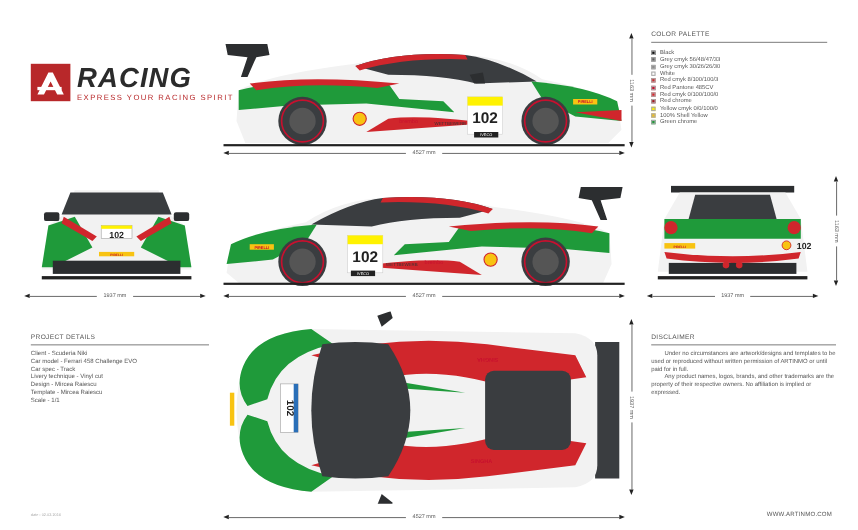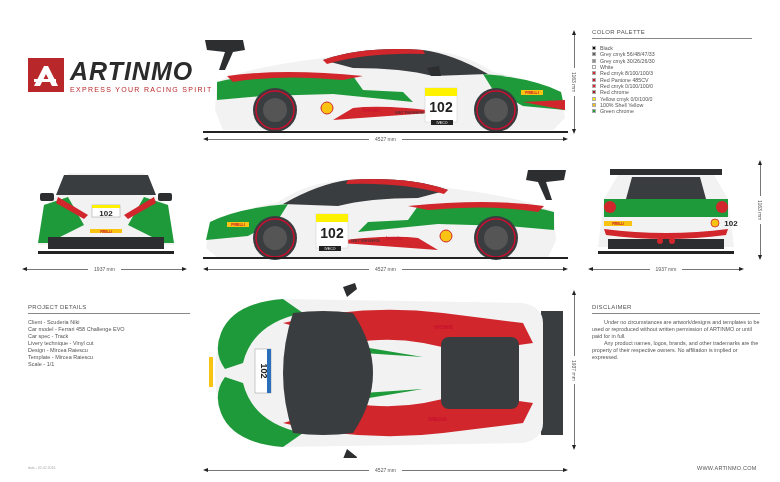--- a/index.html
+++ b/index.html
@@ -52,21 +52,21 @@
 </style>
 </head>
 <body>
 
 <div class="abs logo-box">
   <svg width="36" height="34" viewBox="0 0 36 34">
     <path d="M6 28 L16 8 L20 8 L30 28 L24 28 L18 16 L12 28 Z" fill="#ffffff"></path>
     <rect x="6" y="21" width="22" height="3" fill="#ffffff"></rect>
   </svg>
 </div>
-<div class="abs logo-word">ARTINMO</div>
+<div class="abs logo-word">RACING</div>
 <div class="abs logo-tag">EXPRESS YOUR RACING SPIRIT</div>
 
 <div class="abs palette">
   <div class="section-title">COLOR PALETTE</div>
   <div class="section-rule"></div>
   <ul>
     <li>
         <span class="swatch" style="background:#111"></span>
         <span>Black</span>
       </li>

